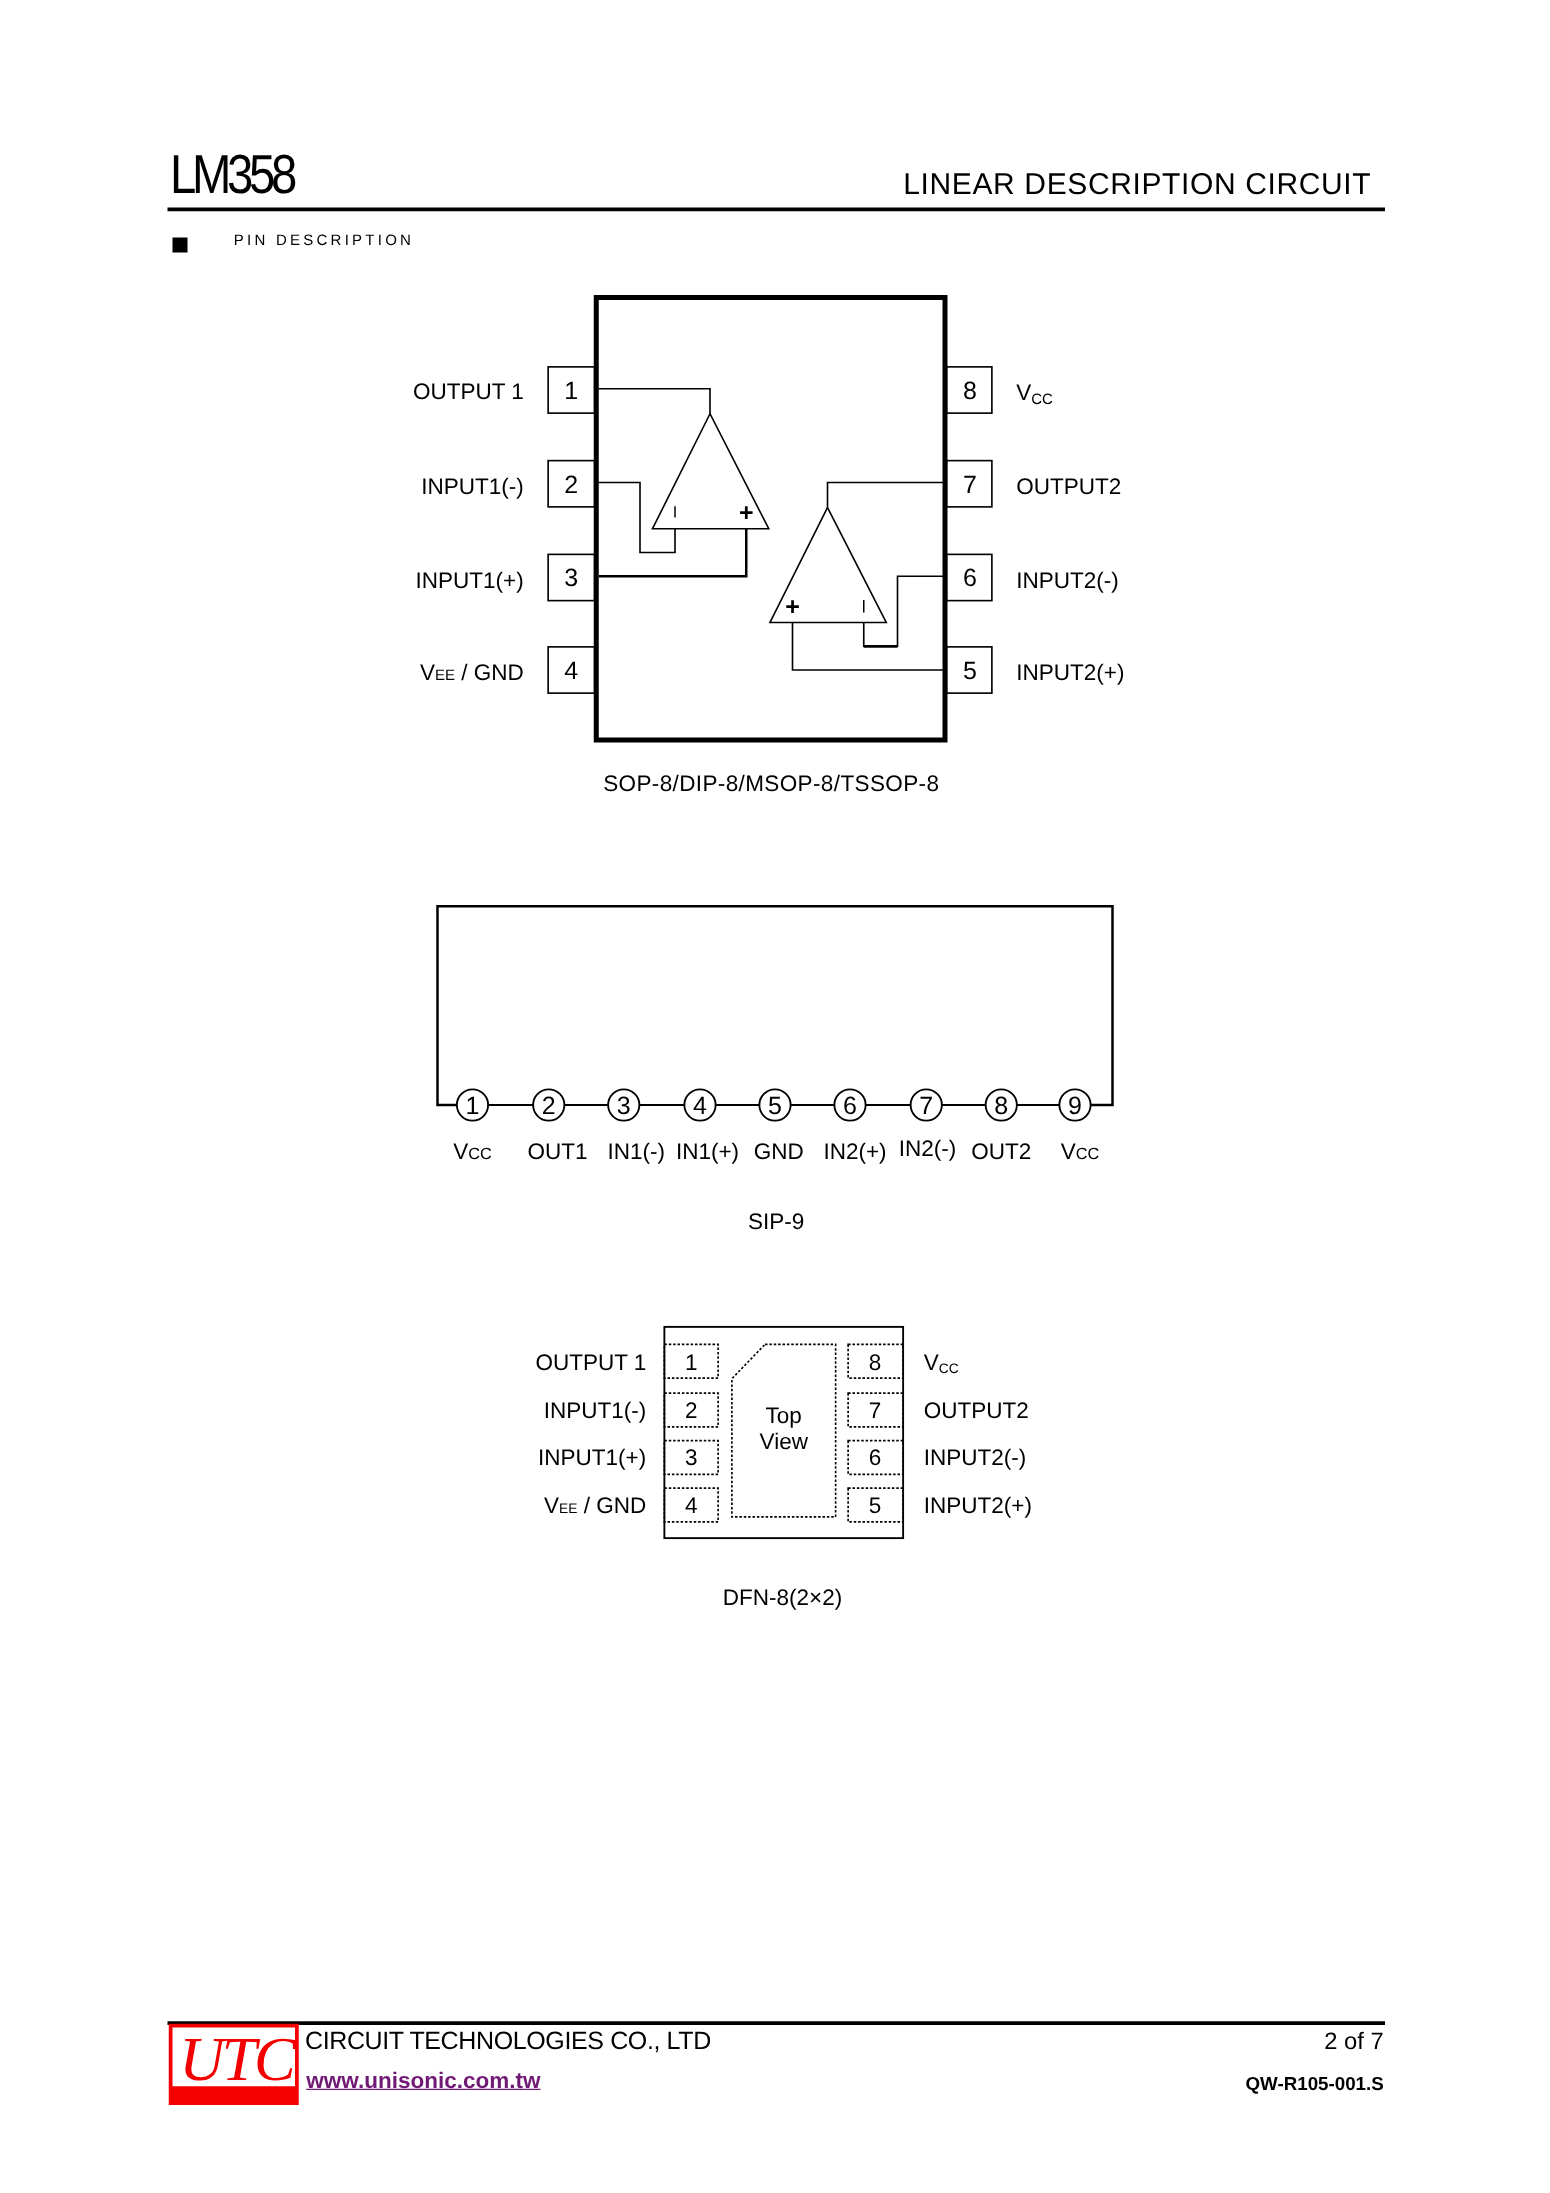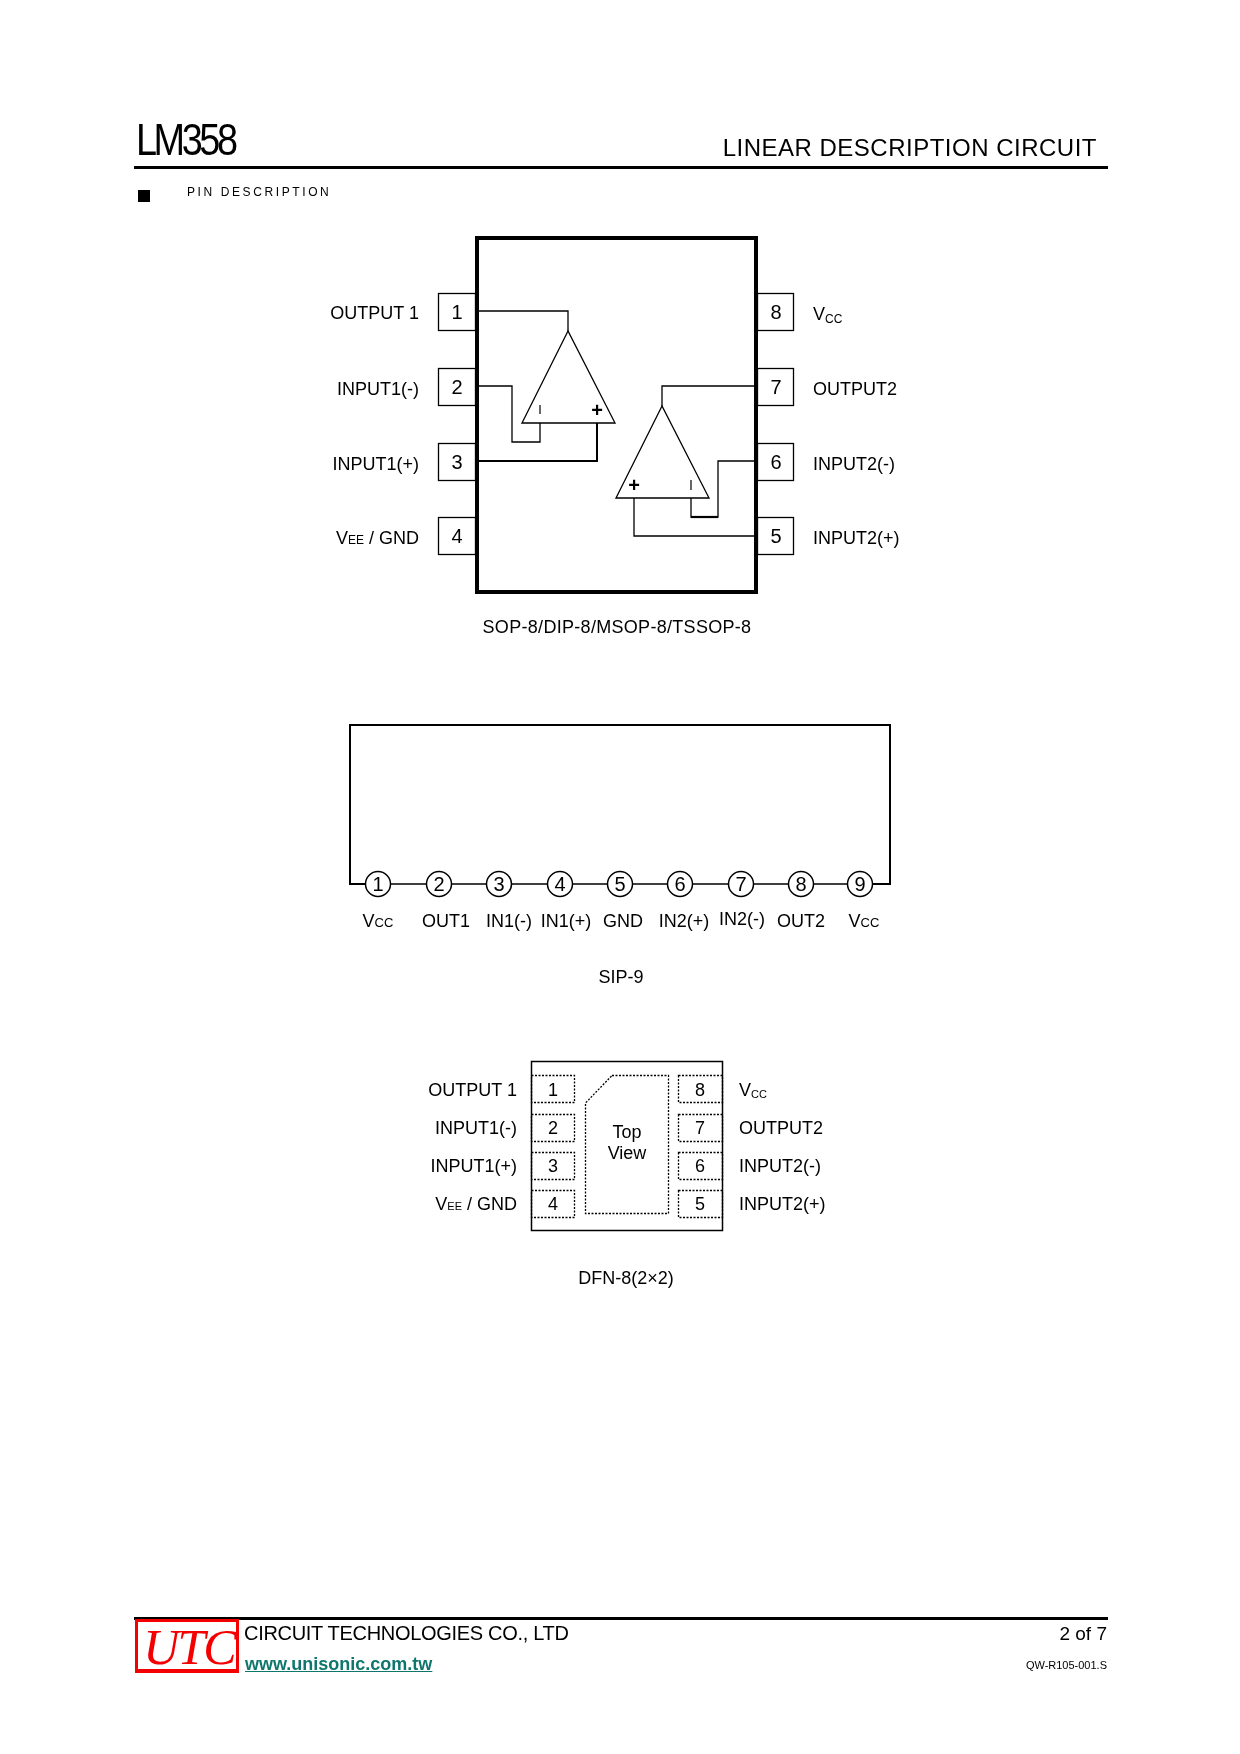--- a/index.html
+++ b/index.html
@@ -10,30 +10,30 @@
                transform: scaleX(0.86); transform-origin: left top; line-height: 1; }
   #doc-subtitle { right: 143px; top: 136px; font-size: 24px; letter-spacing: 0.5px; line-height: 1; }
   #header-rule { left: 134px; top: 166px; width: 974px; height: 3px; background: #000; }
   #section-bullet { left: 138px; top: 190px; width: 12px; height: 12px; background: #000; }
   #section-title { left: 187px; top: 186px; font-size: 12px; letter-spacing: 2.6px; line-height: 1; }
   svg#diagram { position: absolute; left: 0; top: 0; }
   .lbl { font-family: "Liberation Sans", sans-serif; font-size: 18px; fill: #000; }
   .pinnum { font-family: "Liberation Sans", sans-serif; font-size: 20px; fill: #000; }
   .sub { font-size: 12px; }
   #footer-rule { left: 134px; top: 1617px; width: 974px; height: 3px; background: #000; }
-  #utc-logo { left: 135px; top: 1619px; width: 104px; height: 54px; background: #f40000; }
+  #utc-logo { left: 135px; top: 1619px; width: 104px; height: 65px; background: #f40000; }
   #utc-logo .inner { position: absolute; left: 3px; top: 3px; width: 98px; height: 47px; background: #fff; }
   #utc-logo .txt { position: absolute; left: 2px; top: 0px; width: 98px; text-align: center;
                    font-family: "Liberation Serif", serif; font-style: italic; font-size: 50px;
                    color: #f40000; line-height: 50px; letter-spacing: -2px; }
   #company-name { left: 244px; top: 1623px; font-size: 20px; line-height: 1; letter-spacing: -0.3px; }
-  #company-url { left: 245px; top: 1655px; font-size: 18px; font-weight: bold; color: #0f766e;
+  #company-url { left: 245px; top: 1655px; font-size: 18px; font-weight: bold; color: #701a75;
                  text-decoration: underline; line-height: 1; }
   #page-number { right: 133px; top: 1624px; font-size: 19px; line-height: 1; text-align: center; }
-  #doc-code { right: 133px; top: 1660px; font-size: 11px; line-height: 1; }
+  #doc-code { right: 133px; top: 1660px; font-size: 15px; line-height: 1; font-weight: bold; }
 </style>
 </head>
 <body>
 
 <div class="abs" id="doc-title">LM358</div>
 <div class="abs" id="doc-subtitle">LINEAR DESCRIPTION CIRCUIT</div>
 <div class="abs" id="header-rule"></div>
 <div class="abs" id="section-bullet"></div>
 <div class="abs" id="section-title">PIN DESCRIPTION</div>
 

